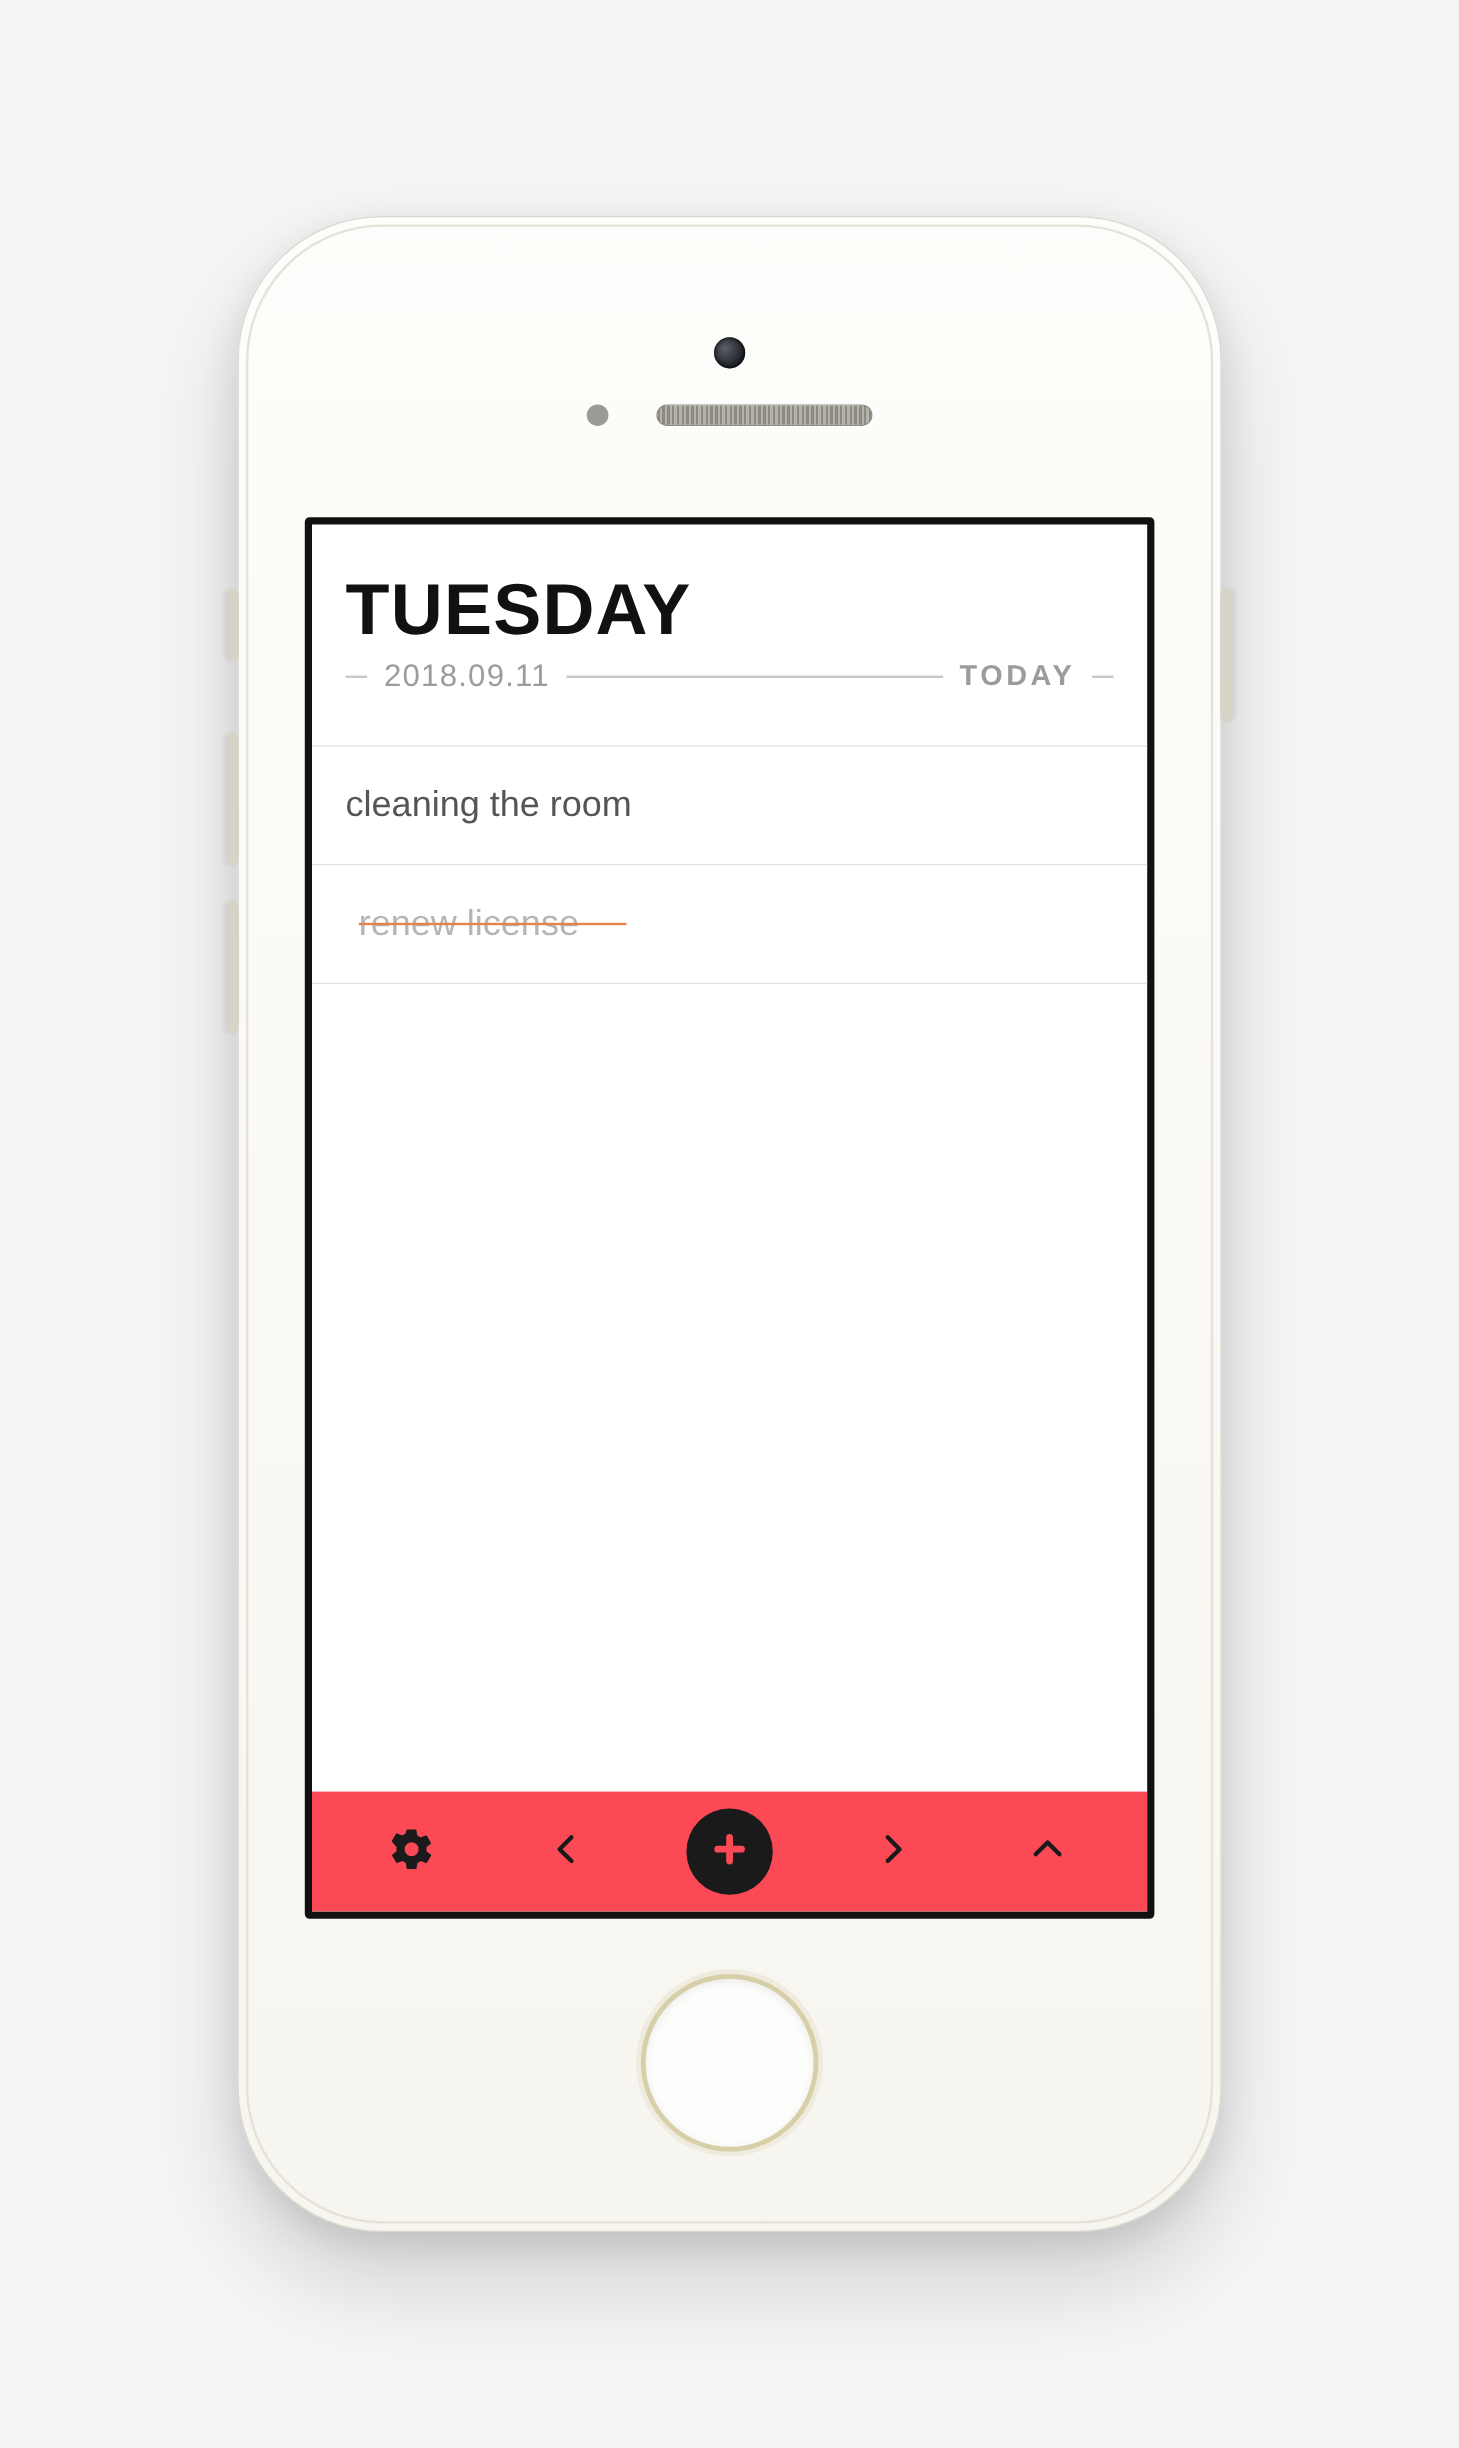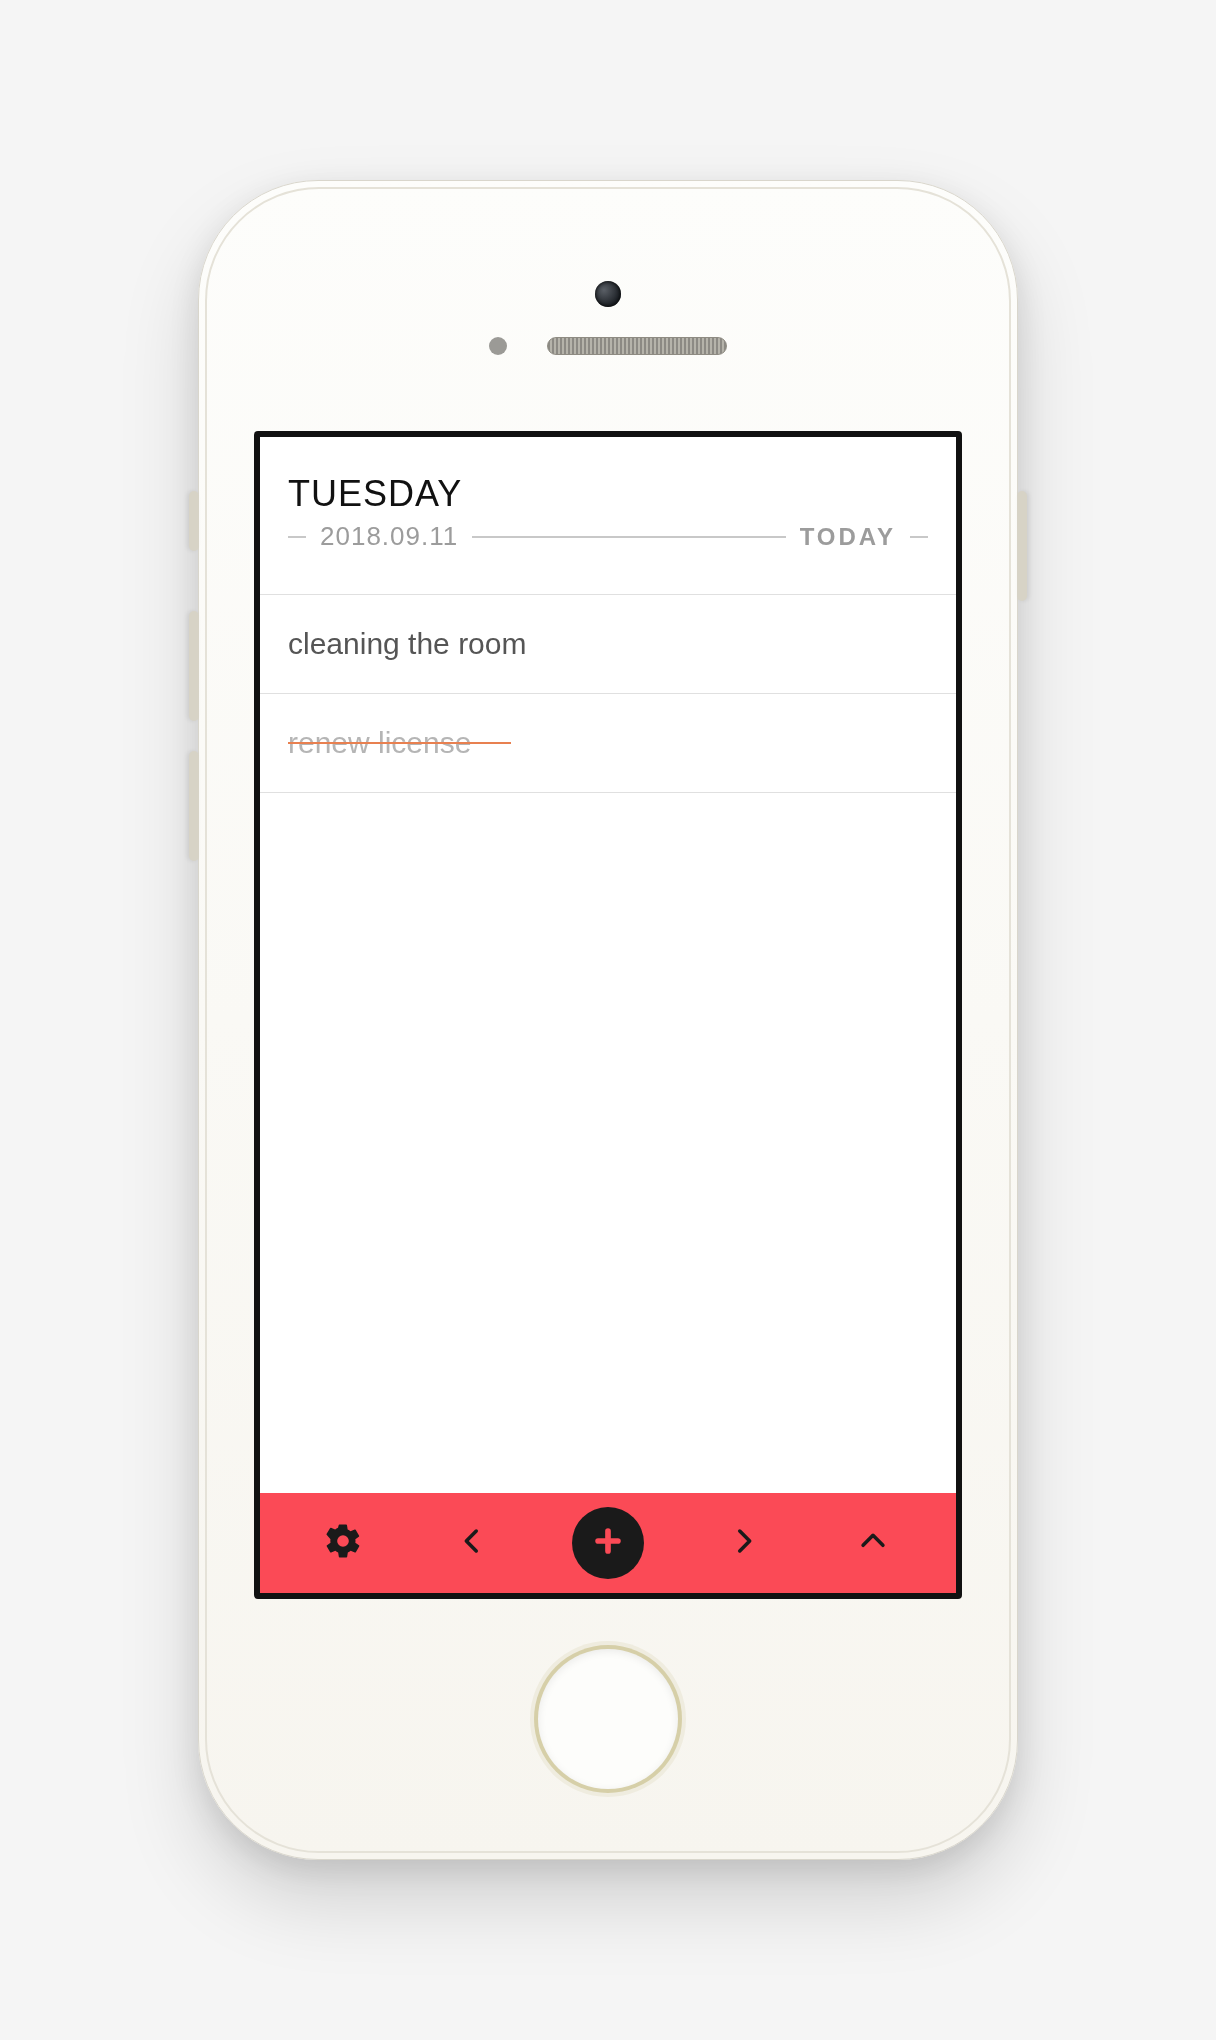--- a/index.html
+++ b/index.html
@@ -56,22 +56,22 @@
     border: 6px solid #111;
     border-radius: 4px;
     display: flex;
     flex-direction: column;
     overflow: hidden;
   }
 
   
   .header { padding: 36px 28px 10px 28px; }
   .day-title {
-    font-size: 36px;
-    font-weight: 400;
+    font-size: 60px;
+    font-weight: 700;
     letter-spacing: 1px;
     color: #111;
     font-family: "Arial Black","Helvetica Neue",Arial,sans-serif;
   }
   .date-row {
     display:flex; align-items:center; gap:14px; margin-top:6px;
     color:#9c9c9c; font-size:26px; letter-spacing:1px;text-align:right;
   }
   .date-row .hr { height:2px; background:#c8c8c8; }
   .date-row .hr.short { width:18px; }
@@ -83,21 +83,21 @@
   .tasks { margin-top:32px; }
   .task {
     padding: 32px 28px;
     border-bottom: 1px solid #e0e0e0;
     font-size: 30px;
     color: #555;
     position: relative;
   }
   .tasks .task:first-child { border-top:1px solid #e0e0e0; }
   .task.completed { color:#b5b5b5; }
-  .task.completed .task-text { position:relative; display:inline-block; }
+  .task.completed .task-text { position:relative; display:inline-block;margin-left:11px; }
   .task.completed .strike {
     position:absolute; left:0; top:50%; height:2px; background:#e88050;
     width: calc(100% + 40px); transform:translateY(-50%);
   }
 
   
   .bottom-bar {
     margin-top:auto;
     height: 100px;
     background: #fb4a56;

